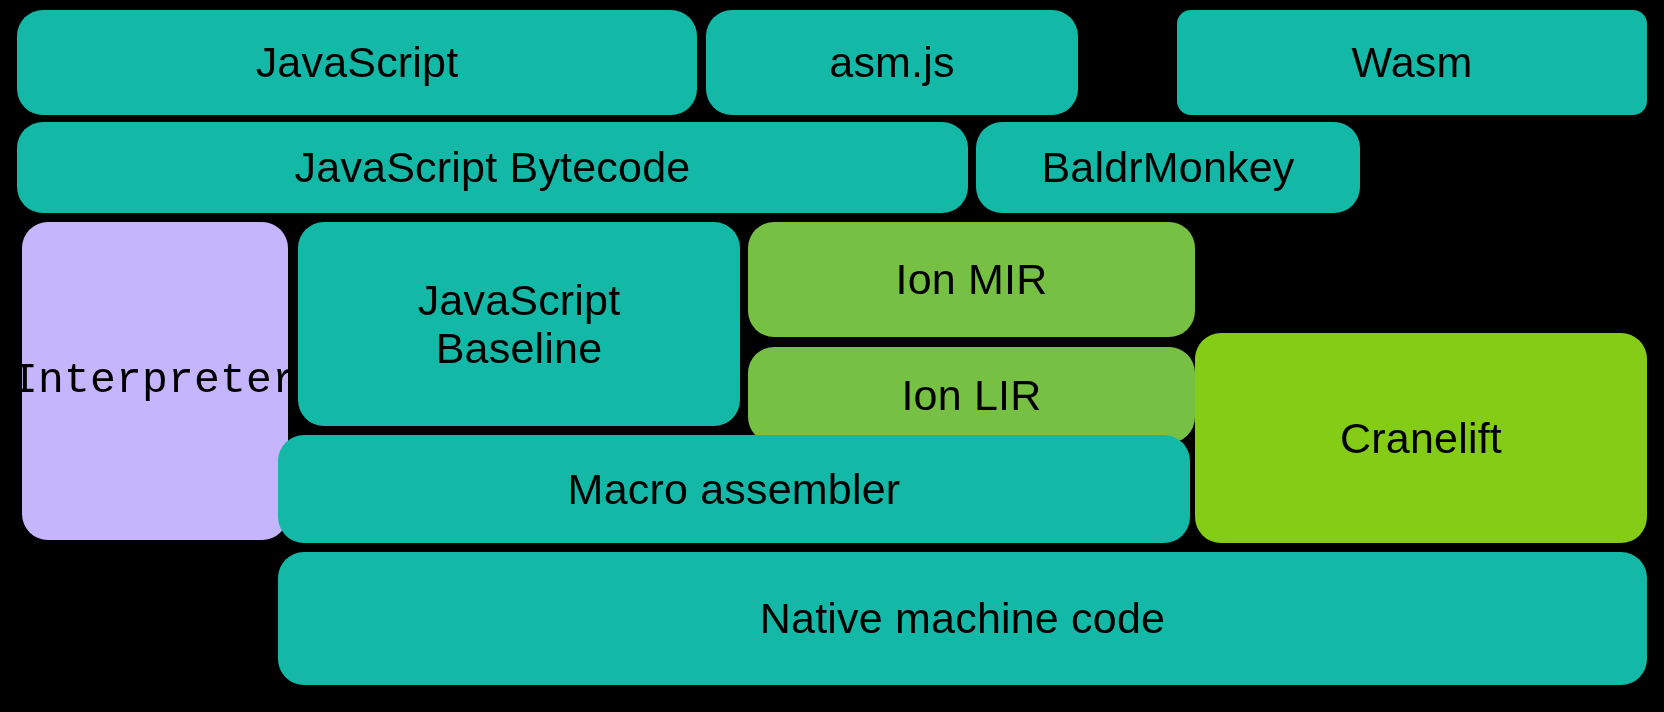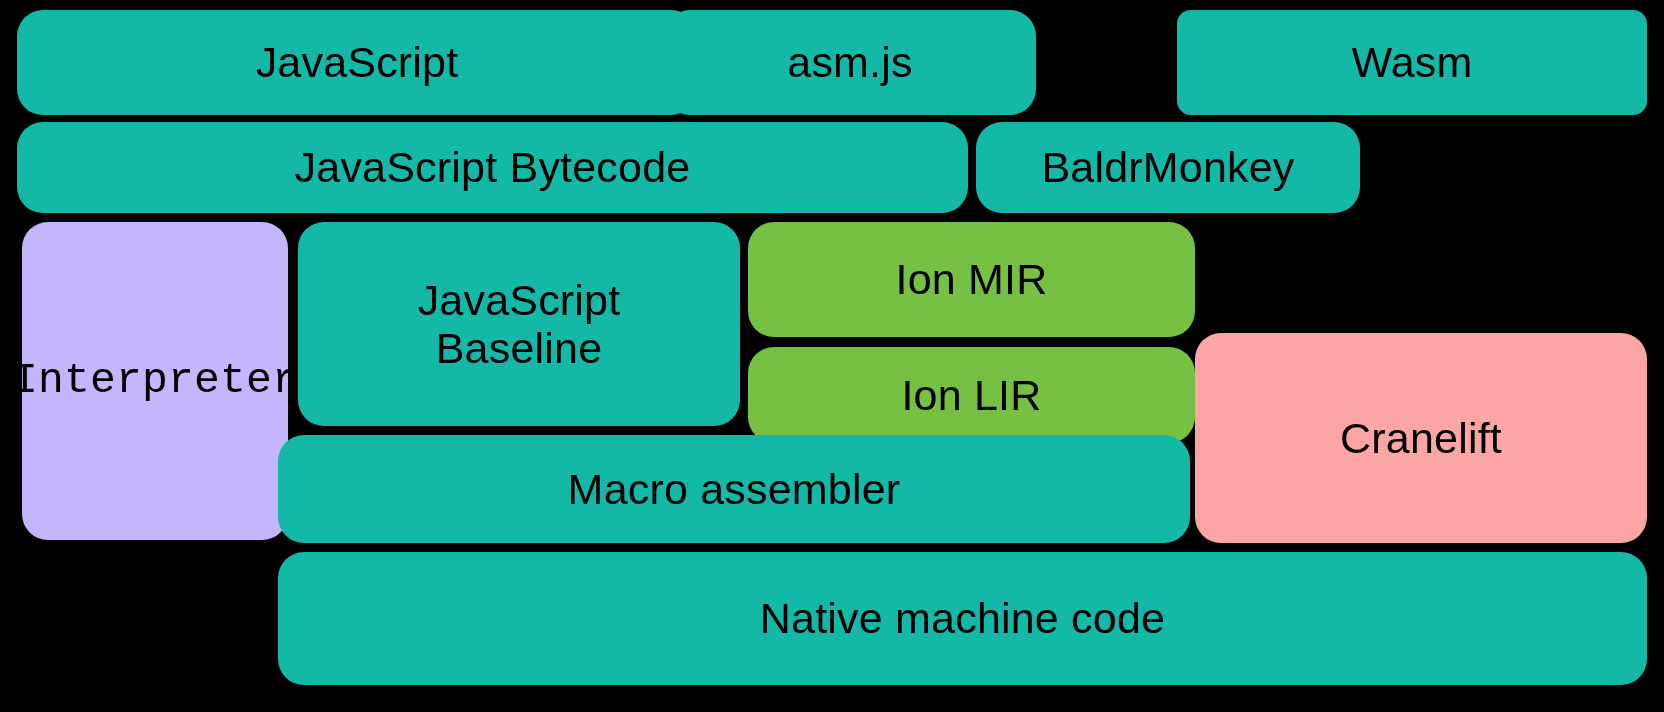--- a/index.html
+++ b/index.html
@@ -27,28 +27,28 @@
     font-size: 43px;
     line-height: 1.12;
     font-weight: 400;
     letter-spacing: 0.2px;
     white-space: pre-line;
     user-select: none;
   }
   .fill-white { background: #14b8a6; }
   .fill-gray  { background: #c4b5fd; font-family: Liberation Mono, monospace; }
   .fill-green { background: #76C043; }
-  .fill-pink  { background: #fca5a5; }
+  .fill-pink  { background: #84cc16; }
 </style>
 </head>
 <body>
 
 <div id="diagram" style="background: rgb(0, 0, 0);">
     <div class="node fill-white" style="left: 17px; top: 10px; width: 680px; height: 105px; color: rgb(0, 0, 0);">JavaScript</div>
-    <div class="node fill-white" style="left: 664px; top: 10px; width: 372px; height: 105px; color: rgb(0, 0, 0);">asm.js</div>
+    <div class="node fill-white" style="left: 706px; top: 10px; width: 372px; height: 105px; color: rgb(0, 0, 0);">asm.js</div>
     <div class="node fill-white" style="left: 1177px; top: 10px; width: 470px; height: 105px; color: rgb(0, 0, 0); border-radius: 14px;">Wasm</div>
     <div class="node fill-white" style="left: 17px; top: 122px; width: 951px; height: 91px; color: rgb(0, 0, 0);">JavaScript Bytecode</div>
     <div class="node fill-white" style="left: 976px; top: 122px; width: 384px; height: 91px; color: rgb(0, 0, 0);">BaldrMonkey</div>
     <div class="node fill-gray" style="left: 22px; top: 222px; width: 266px; height: 318px; color: rgb(0, 0, 0);">Interpreter</div>
     <div class="node fill-white" style="left: 298px; top: 222px; width: 442px; height: 204px; color: rgb(0, 0, 0);">JavaScript
 Baseline</div>
     <div class="node fill-green" style="left: 748px; top: 222px; width: 447px; height: 115px; color: rgb(0, 0, 0);">Ion MIR</div>
     <div class="node fill-green" style="left: 748px; top: 347px; width: 447px; height: 96px; color: rgb(0, 0, 0);">Ion LIR</div>
     <div class="node fill-pink" style="left: 1195px; top: 333px; width: 452px; height: 210px; color: rgb(0, 0, 0);">Cranelift</div>
     <div class="node fill-white" style="left: 278px; top: 435px; width: 912px; height: 108px; color: rgb(0, 0, 0);">Macro assembler</div>

